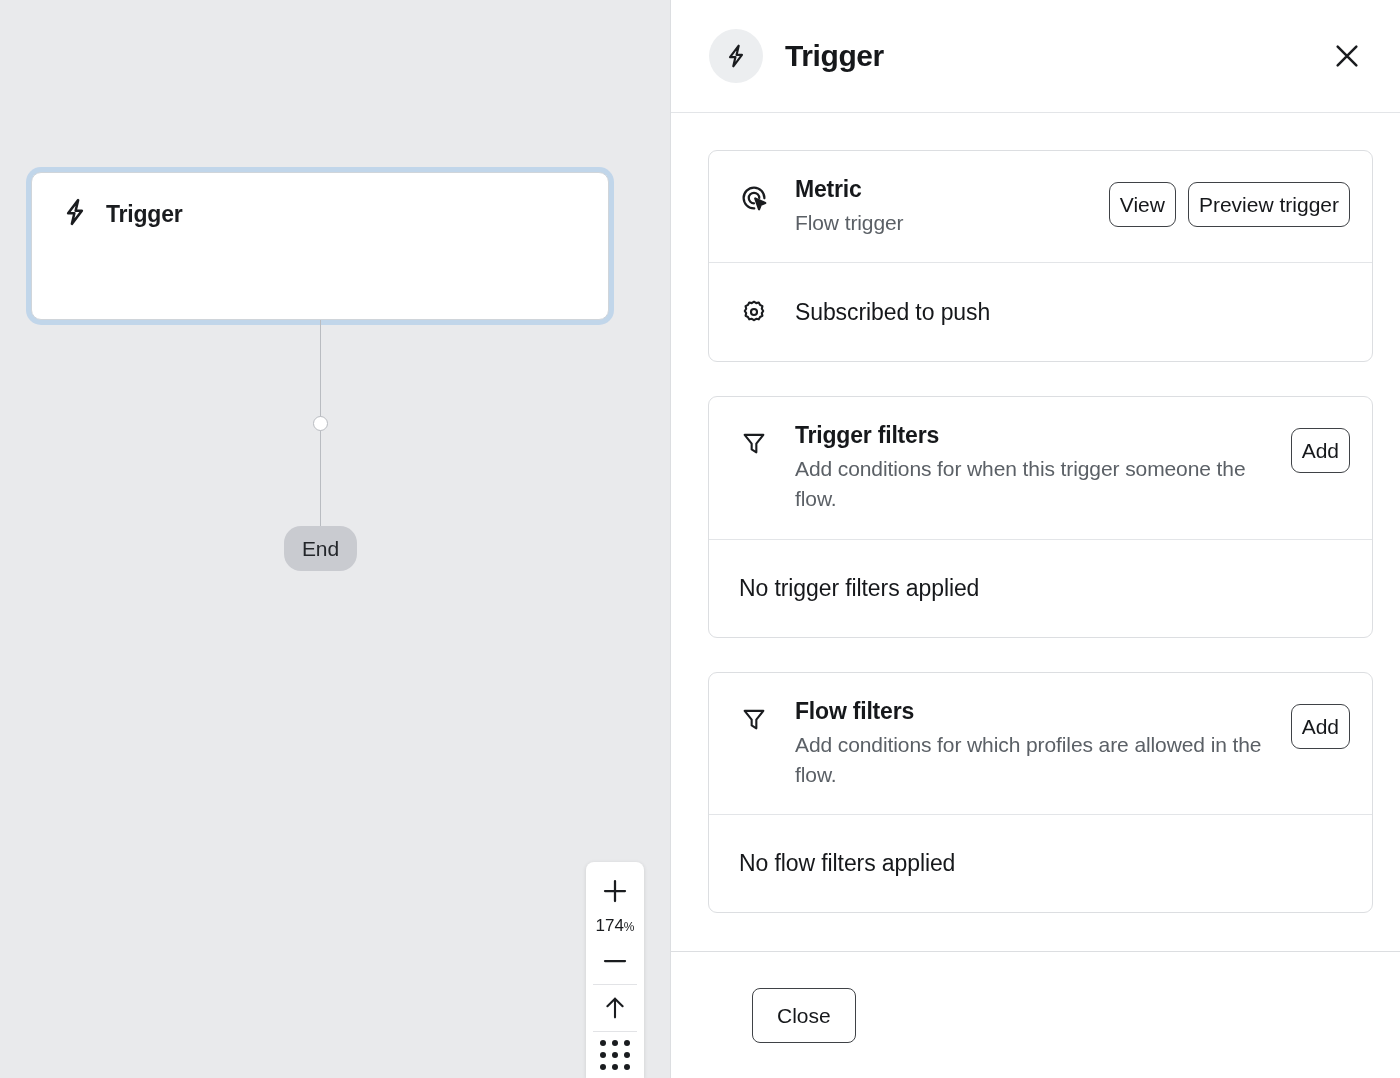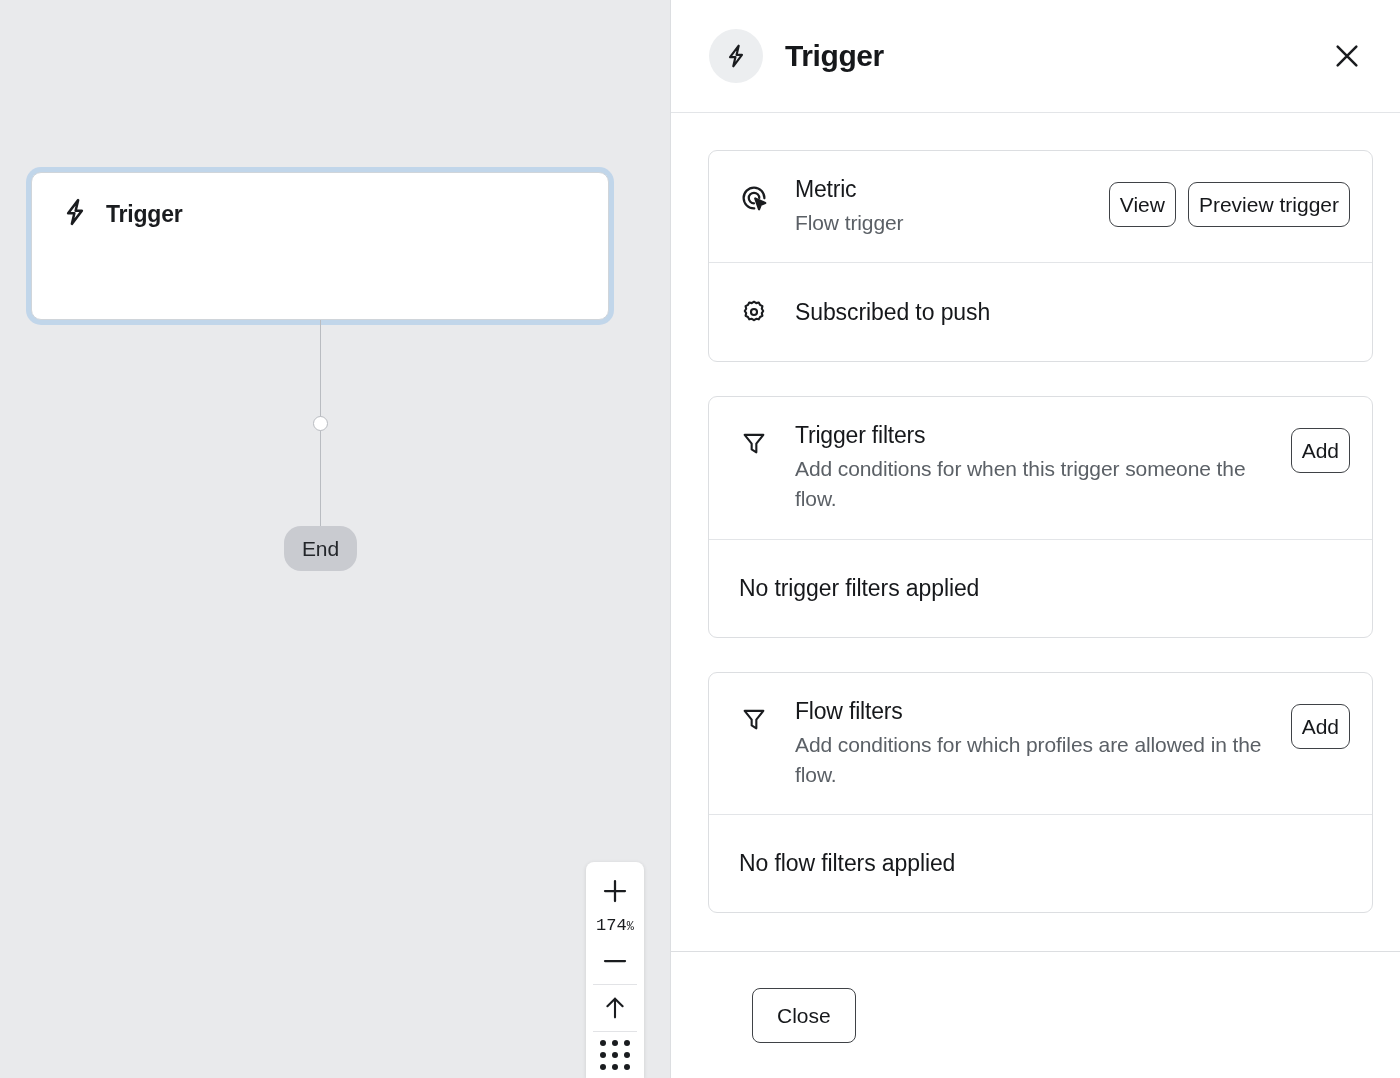--- a/index.html
+++ b/index.html
@@ -70,21 +70,21 @@
     display: flex; flex-direction: column; align-items: center;
     padding-top: 6px;
   }
   .zoom-btn {
     width: 58px; height: 46px;
     display: flex; align-items: center; justify-content: center;
     color: #1a1c1f;
   }
   .zoom-level {
     font-size: 17px; color: #1a1c1f; text-align: center;
-    height: 24px; line-height: 24px; font-family: Liberation Mono, monospace;
+    height: 24px; line-height: 24px;
   }
   .zoom-level .pct { font-size: 12px; }
   .zoom-div { width: 44px; height: 1px; background: #e2e3e6; }
   .dots-grid {
     display: grid; grid-template-columns: repeat(3, 6px);
     grid-gap: 6px;
   }
   .dots-grid i { width: 6px; height: 6px; border-radius: 50%; background: #1a1c1f; display: block; }
 
   
@@ -136,21 +136,21 @@
     padding: 24px 22px 24px 30px;
   }
   .card-icon {
     flex: 0 0 30px; width: 30px;
     display: flex; align-items: center; justify-content: center;
     color: #1a1c1f;
     padding-top: 8px;
   }
   .card-text { flex: 1 1 auto; padding-left: 26px; padding-right: 16px; }
   .card-title {
-    font-size: 23px; font-weight: 400; color: #16181b; letter-spacing: -0.2px;
+    font-size: 23px; font-weight: 700; color: #16181b; letter-spacing: -0.2px;
     line-height: 1.25;
   }
   .card-sub {
     font-size: 21px; color: #5b6066; margin-top: 4px; line-height: 1.45;
     letter-spacing: -0.1px;
   }
   .card-actions { display: flex; align-items: center; gap: 12px; padding-top: 7px; }
 
   .btn {
     background: #ffffff;

